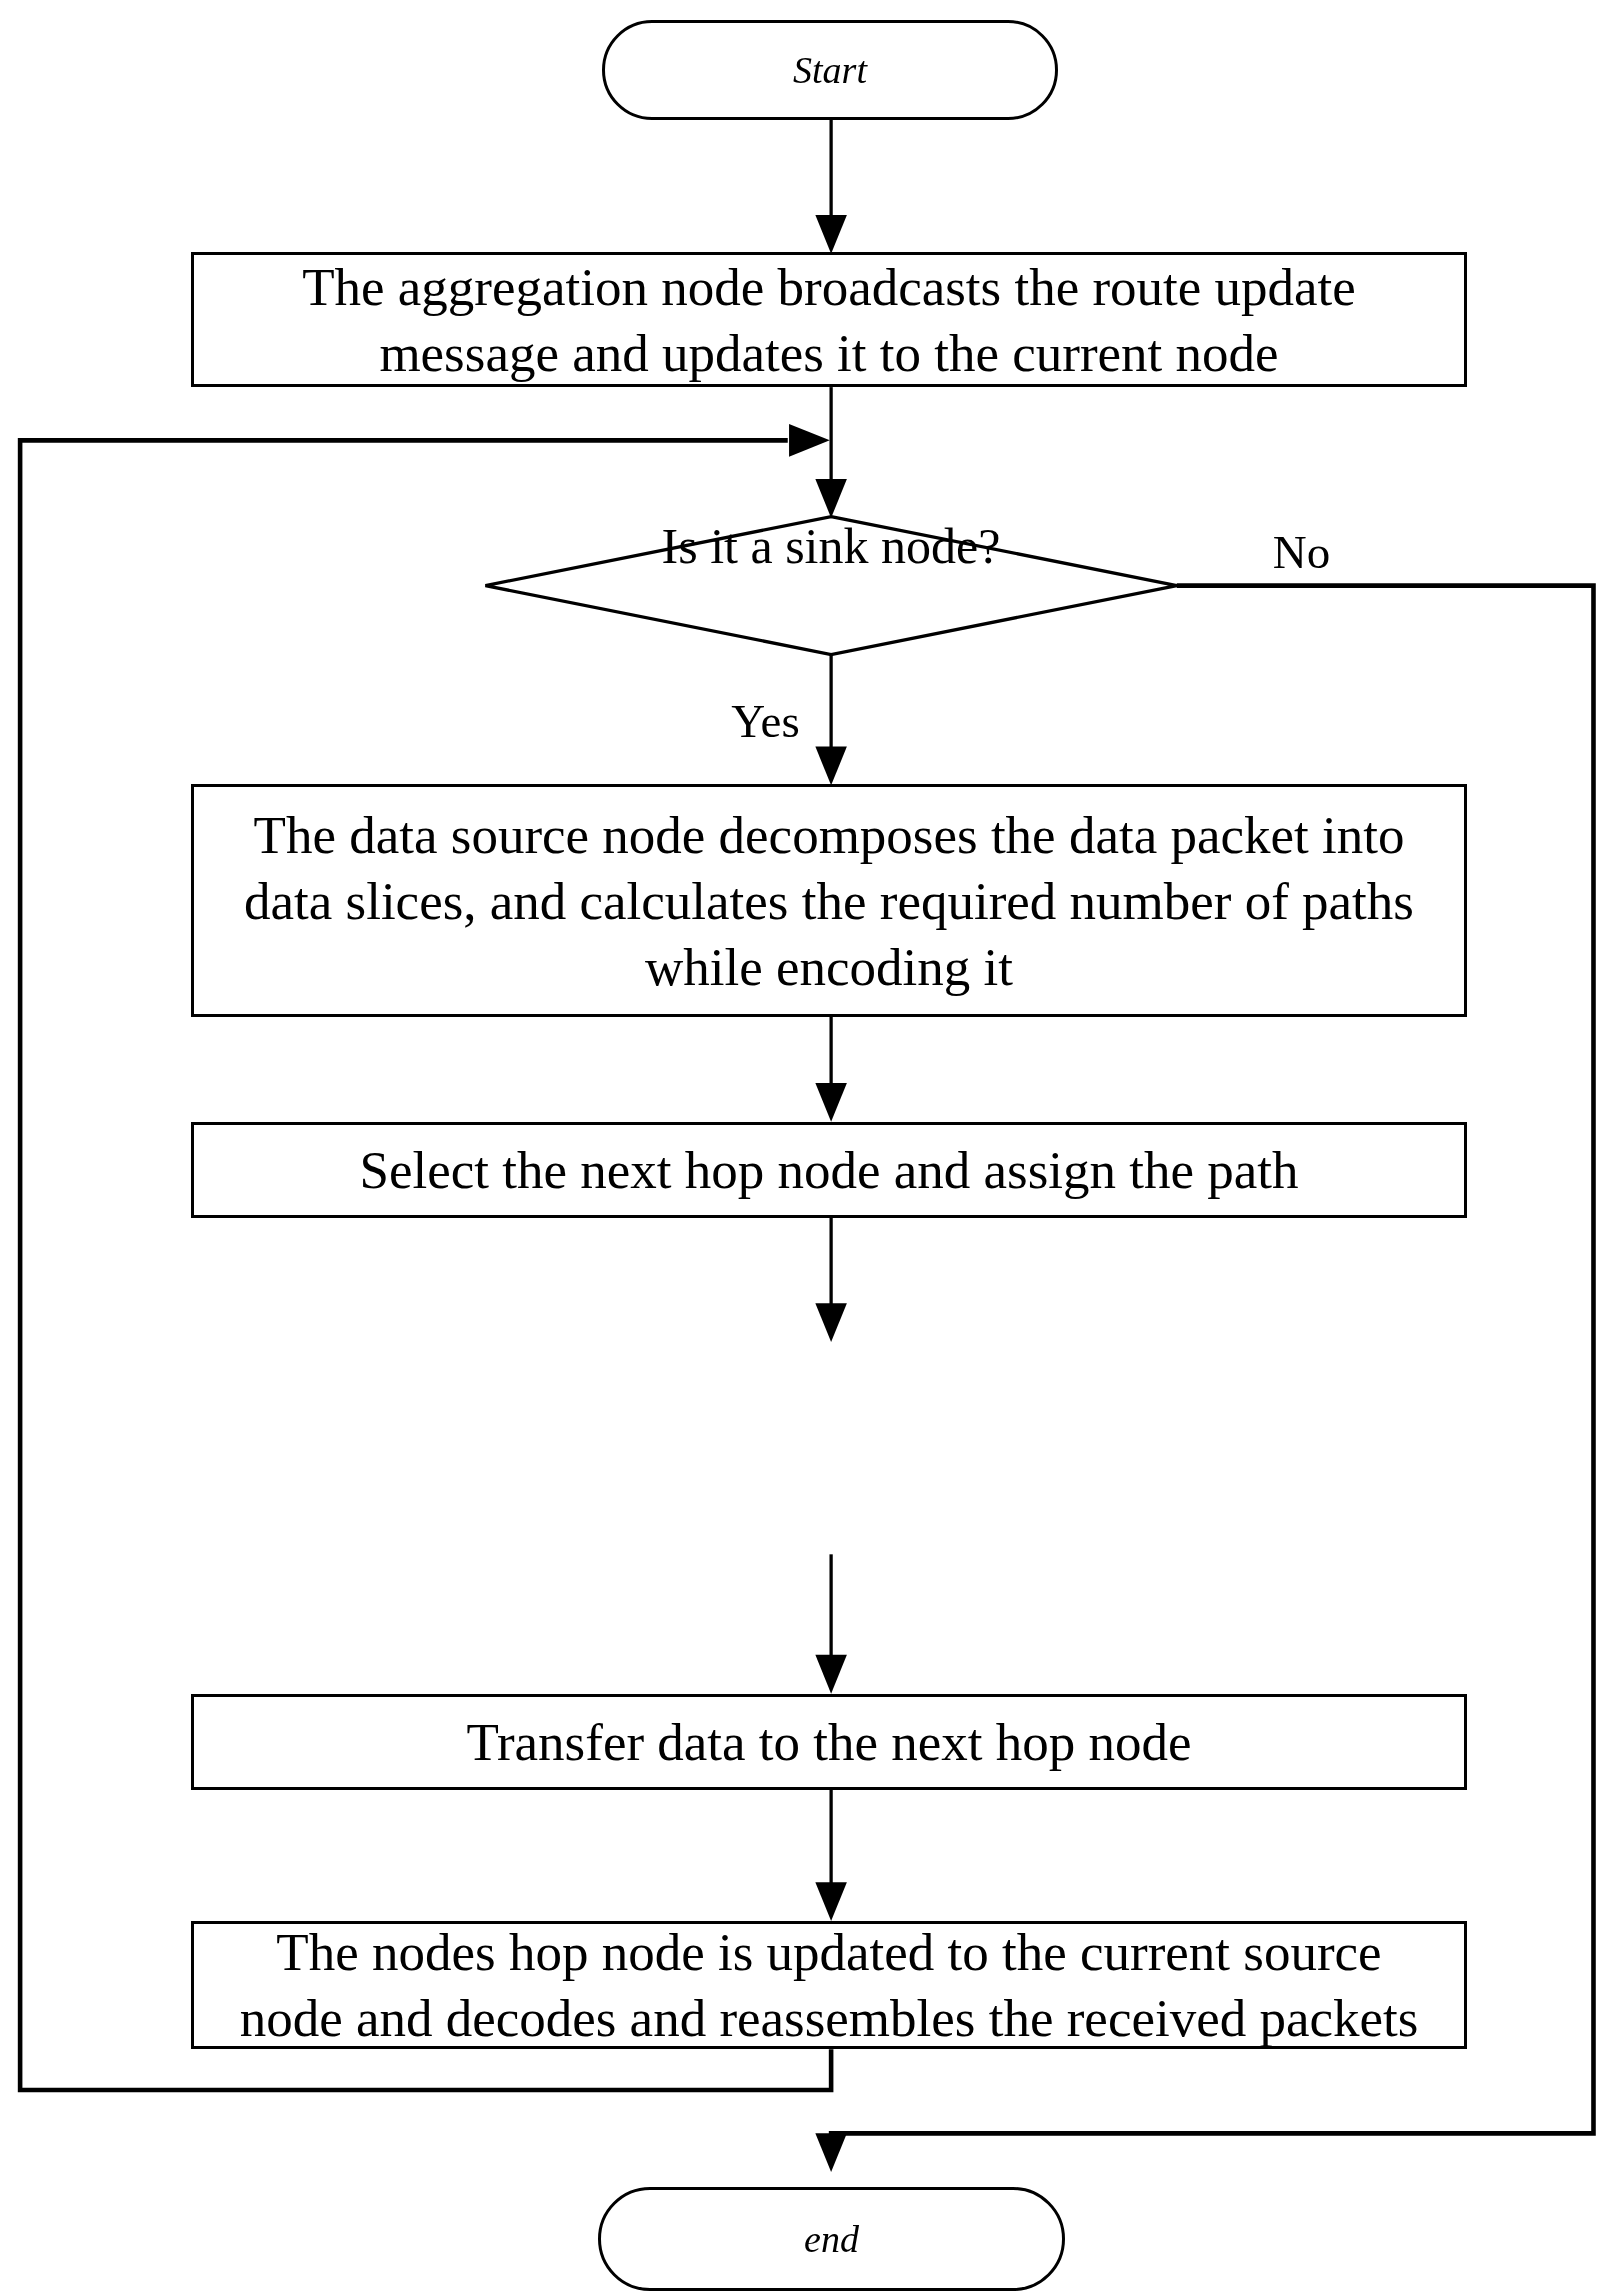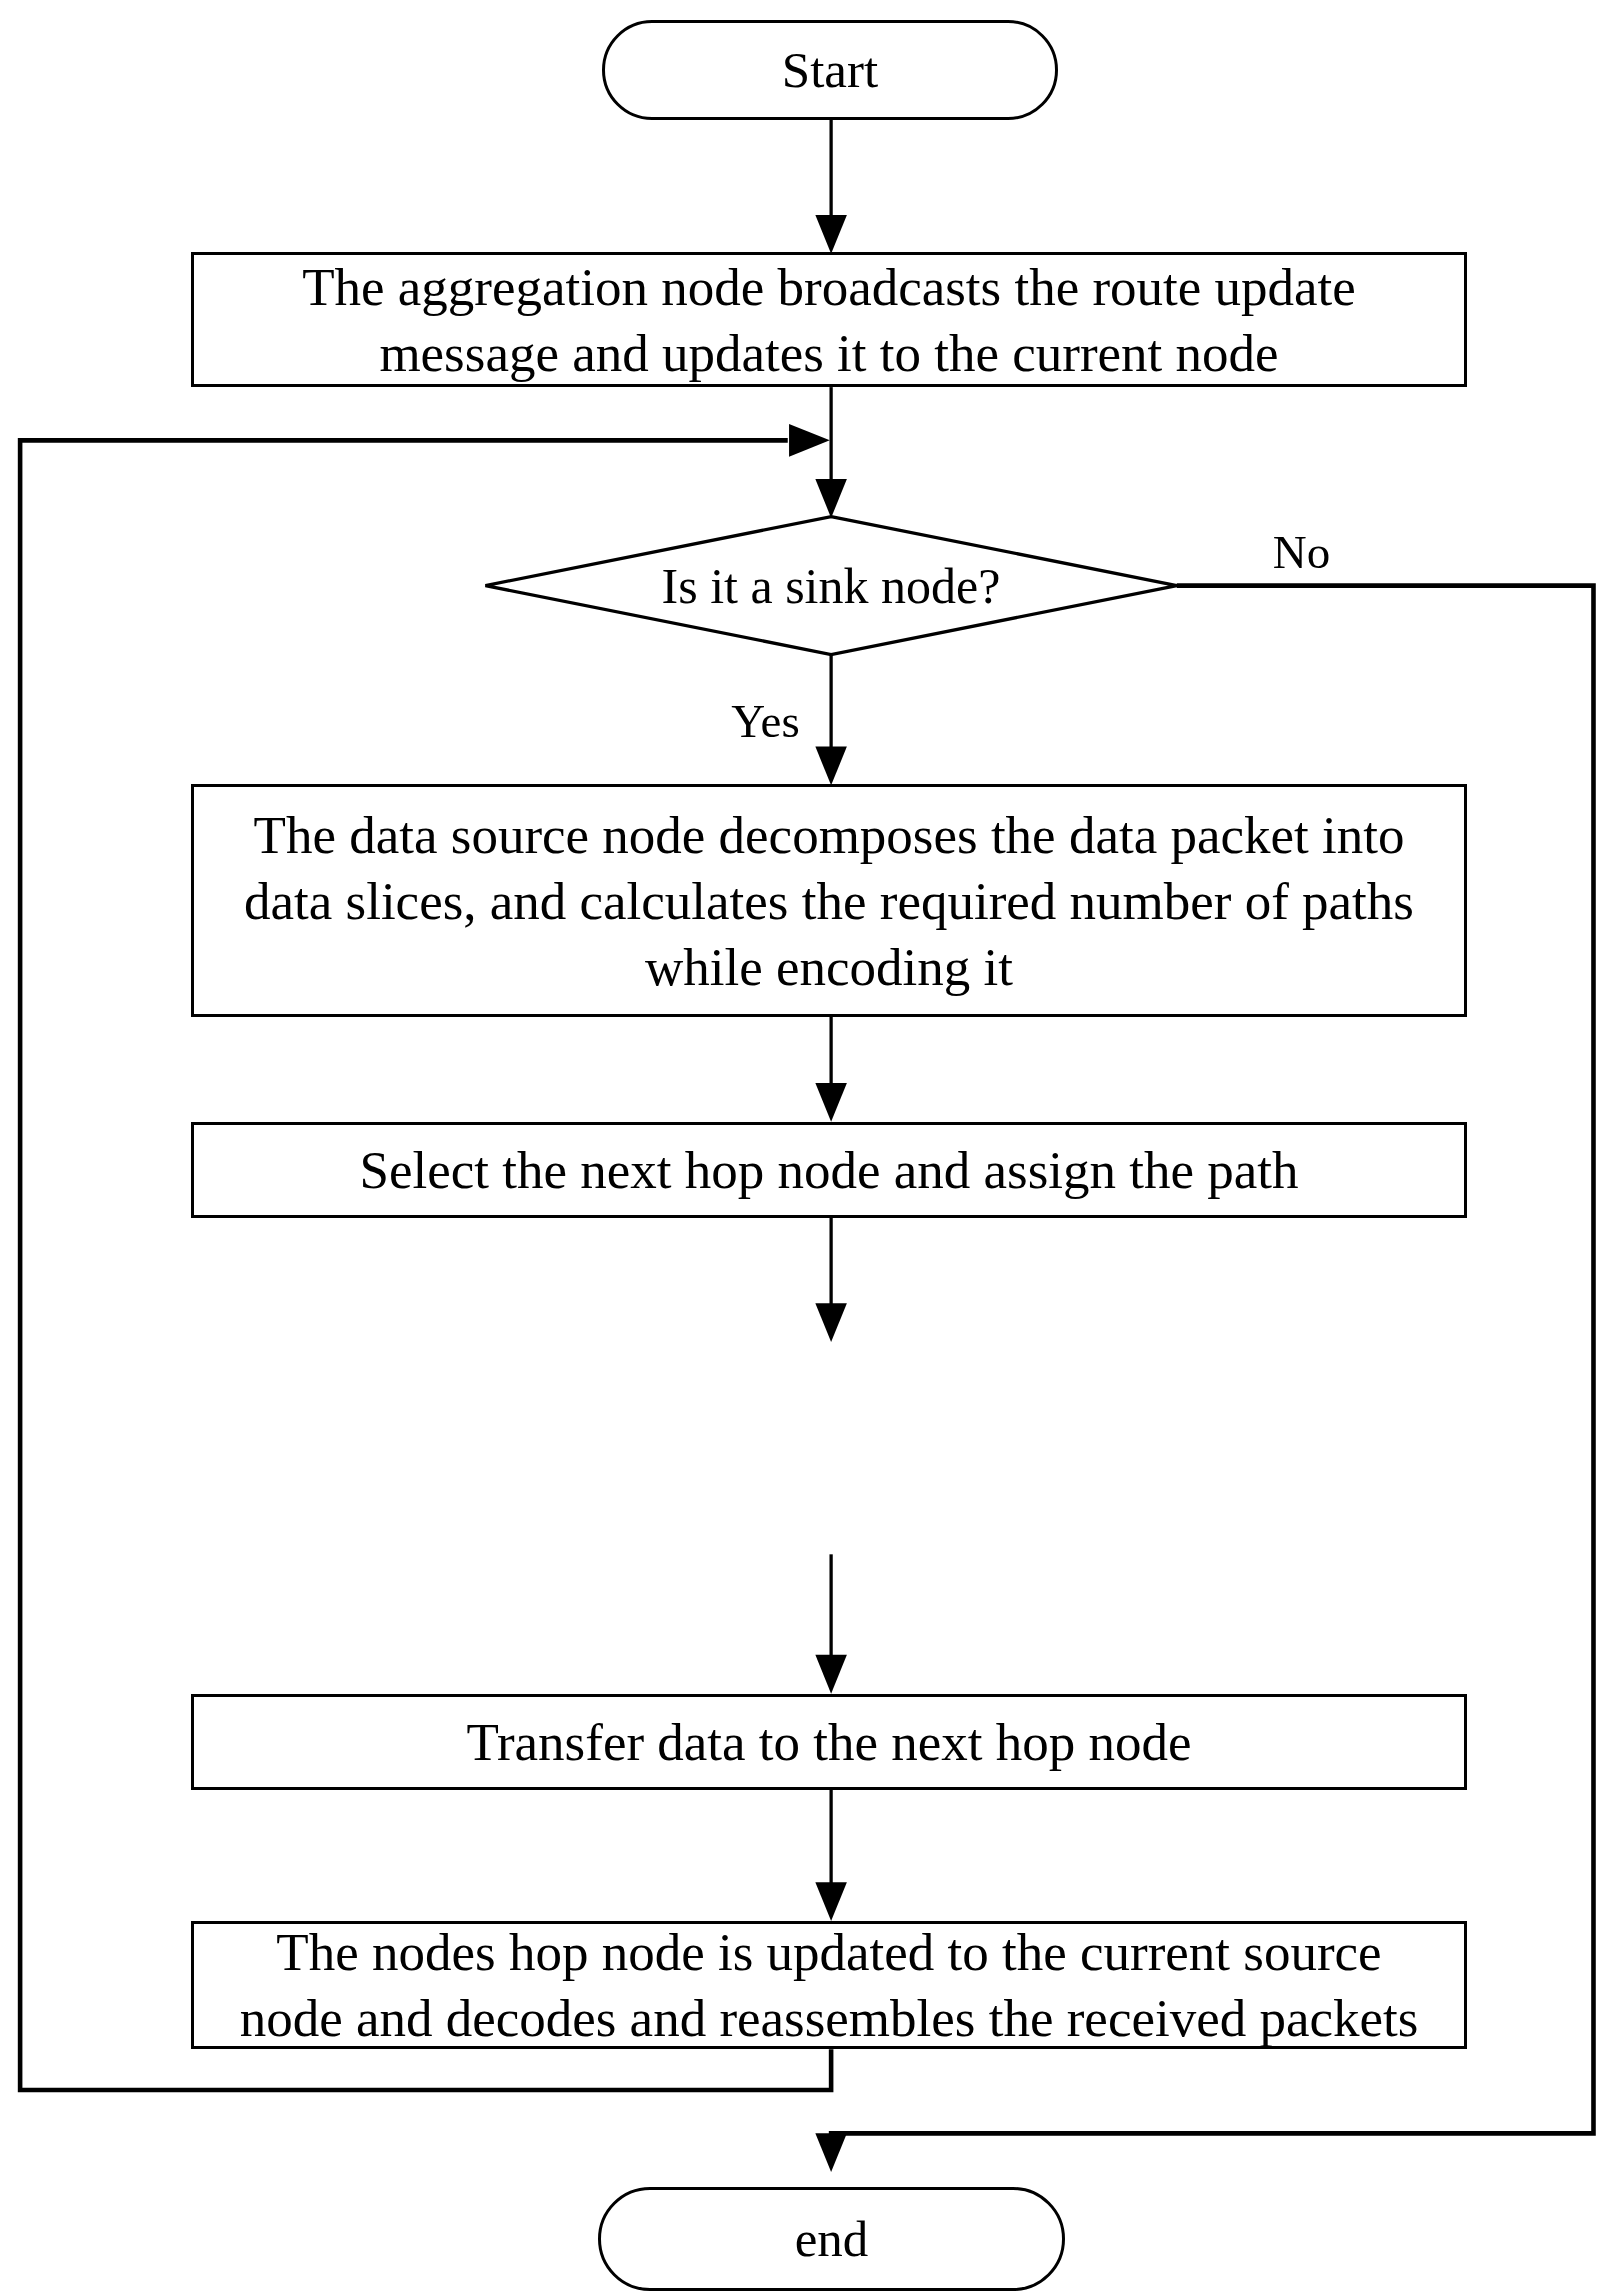--- a/index.html
+++ b/index.html
@@ -32,26 +32,27 @@
     align-items: center;
     justify-content: center;
     text-align: center;
   }
   .process {
     font-size: 53px;
     line-height: 66px;
   }
   .terminator {
     border-radius: 59px;
-    font-size: 51px;
+    font-size: 38px;
+    font-style: italic;
   }
   .decision-label {
     position: absolute;
     display: flex;
-    align-items: center;
+    align-items: flex-start;
     justify-content: center;
     text-align: center;
     font-size: 50px;
     background: transparent;
   }
   .label {
     white-space: pre-line;
     display: block;
     padding: 0 13px;
   }

